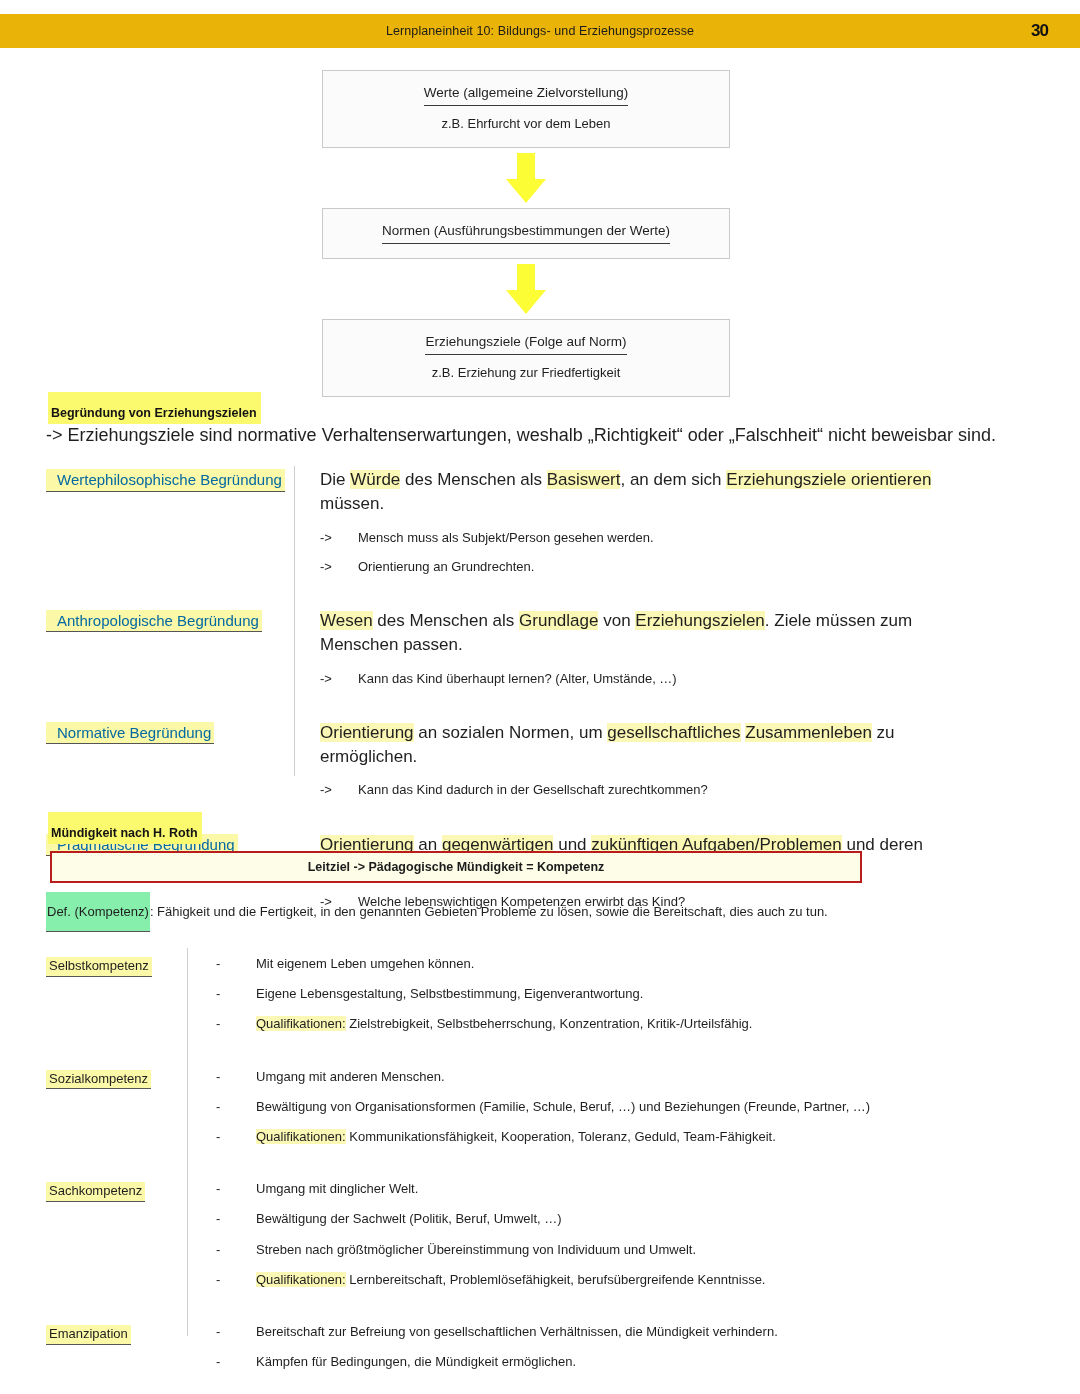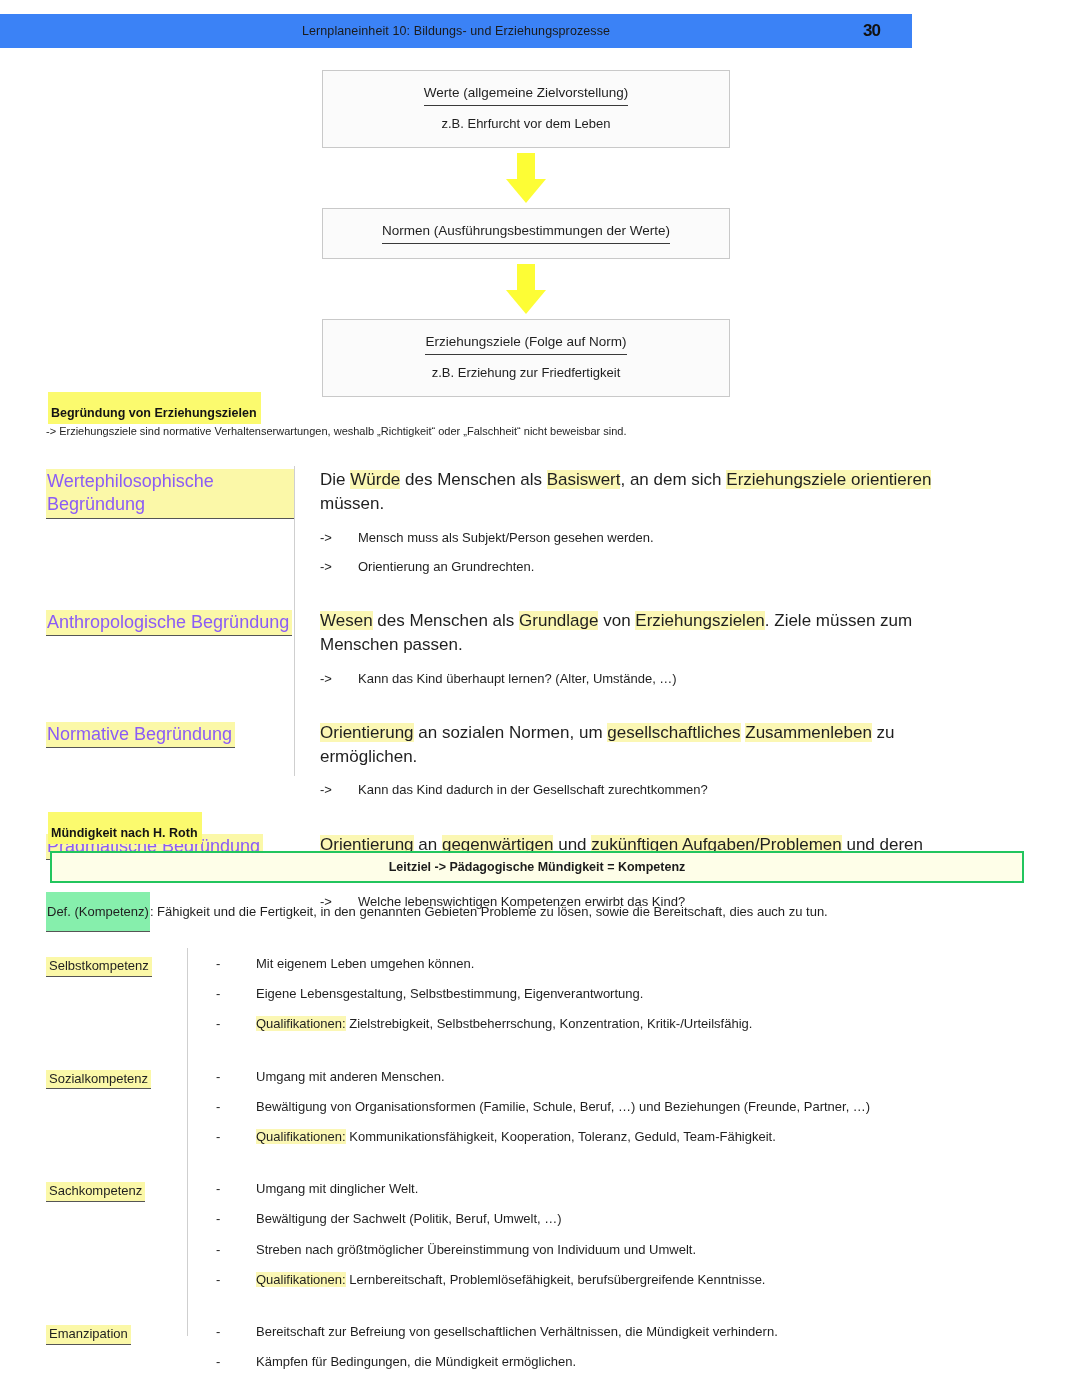--- a/index.html
+++ b/index.html
@@ -16,23 +16,23 @@
     font-family: "Liberation Sans", "DejaVu Sans", sans-serif;
     color: #222222;
     overflow: hidden;
   }
 
   
   .header-band {
     position: absolute;
     left: 0;
     top: 14px;
-    width: 912px;
+    width: 1080px;
     height: 34px;
-    background: #3b82f6;
+    background: #eab308;
     display: flex;
     align-items: center;
     justify-content: center;
   }
   .header-title {
     font-size: 12.5px;
     color: #1b1b1b;
     letter-spacing: 0.1px;
   }
   .header-page {
@@ -112,21 +112,21 @@
     font-size: 12.5px;
     font-weight: bold;
     color: #141414;
     background: #fbfa6e;
     padding: 14px 4px 2px 3px;
     line-height: 1.25;
   }
 
   .intro-line {
     position: absolute;
-    font-size: 11px;
+    font-size: 18px;
     color: #1f1f1f;
   }
 
   
   .grid-begr {
     position: absolute;
     left: 46px;
     top: 468px;
     width: 900px;
   }
@@ -135,25 +135,25 @@
     align-items: flex-start;
     margin-bottom: 22px;
   }
   .begr-left {
     width: 248px;
     flex: 0 0 248px;
     padding-top: 1px;
   }
   .begr-label {
     display: inline-block;
-    font-size: 18px;
-    color: #8b5cf6;
+    font-size: 15px;
+    color: #0369a1;
     background: #fbf8a8;
     border-bottom: 1.1px solid #555555;
-    padding: 1px 3px 1px 1px;
+    padding: 1px 3px 1px 11px;
     line-height: 1.3;
   }
   .begr-right {
     flex: 1;
     padding-left: 26px;
   }
   .begr-lead {
     font-size: 17px;
     color: #1f1f1f;
     line-height: 1.4;
@@ -183,23 +183,23 @@
     width: 1px;
     height: 310px;
     background: #cfcfcf;
   }
 
   
   .leitziel-box {
     position: absolute;
     left: 50px;
     top: 851px;
-    width: 974px;
+    width: 812px;
     height: 32px;
-    border: 2px solid #22c55e;
+    border: 2px solid #b91c1c;
     background: #fefee8;
     display: flex;
     align-items: center;
     justify-content: center;
   }
   .leitziel-text {
     font-size: 12.5px;
     font-weight: bold;
     color: #1b1b1b;
   }

